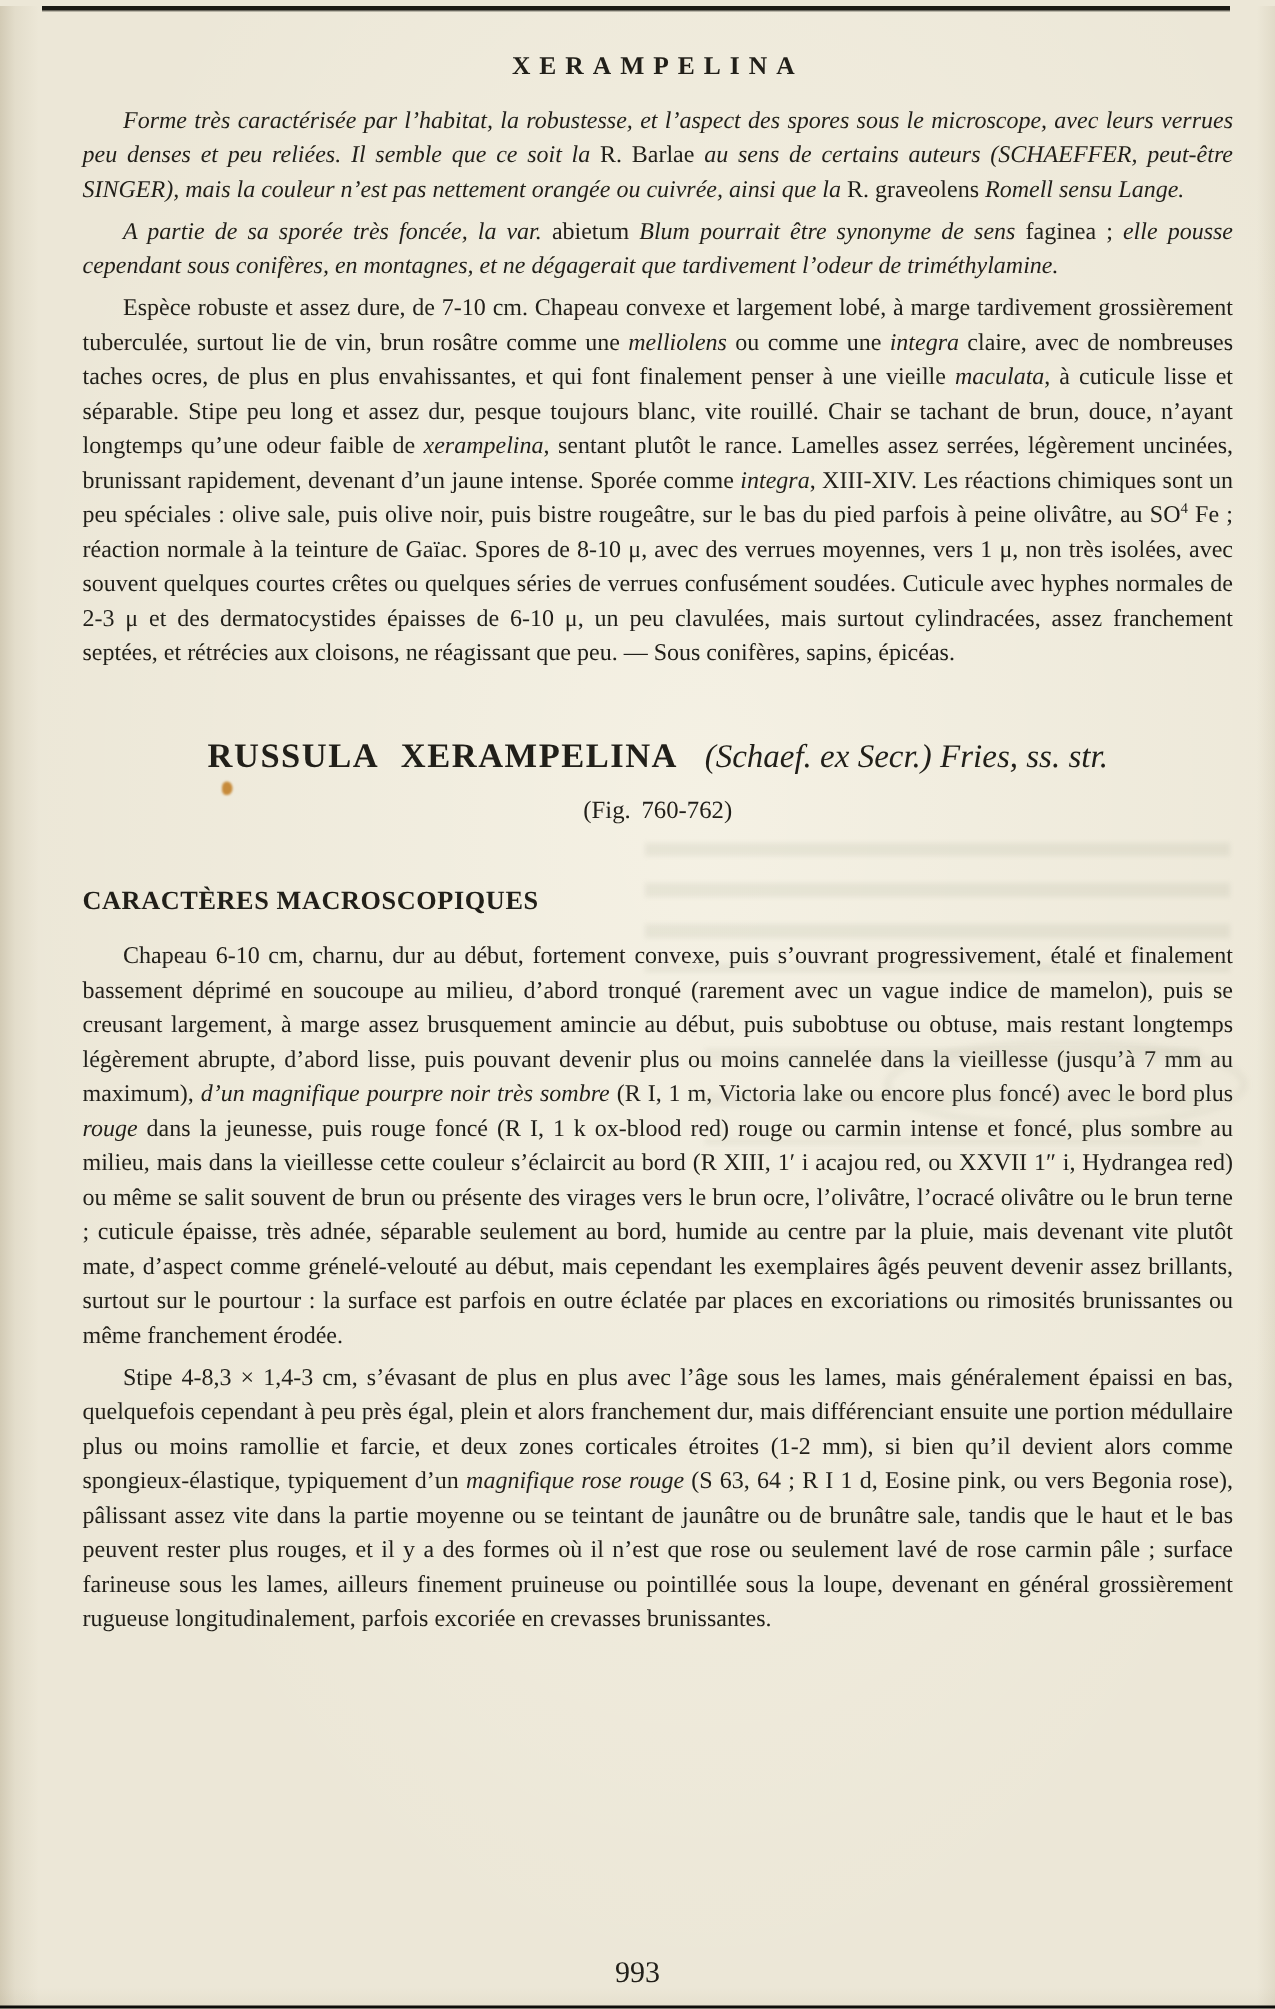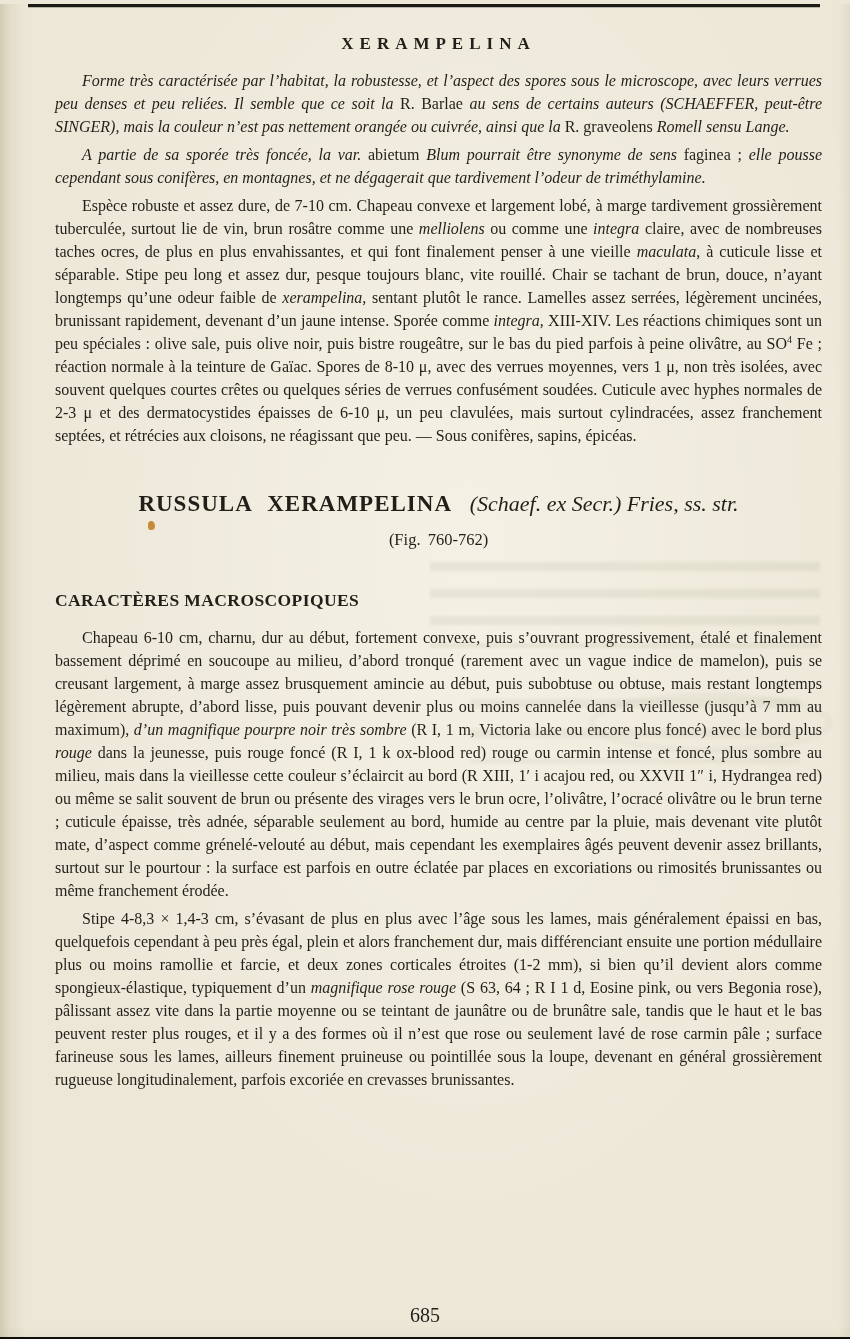--- a/index.html
+++ b/index.html
@@ -125,17 +125,17 @@
     </section>
 
   </main>
 
   <div class="ghost ghost-lines-a"></div>
   <div class="ghost ghost-lines-b"></div>
   <div class="ghost ghost-oval"></div>
   <div class="speck"></div>
 
   <footer>
-    <div class="page-number">685</div>
+    <div class="page-number">993</div>
     <div class="bottom-edge"></div>
   </footer>
 
 </div>
 
 </body></html>

